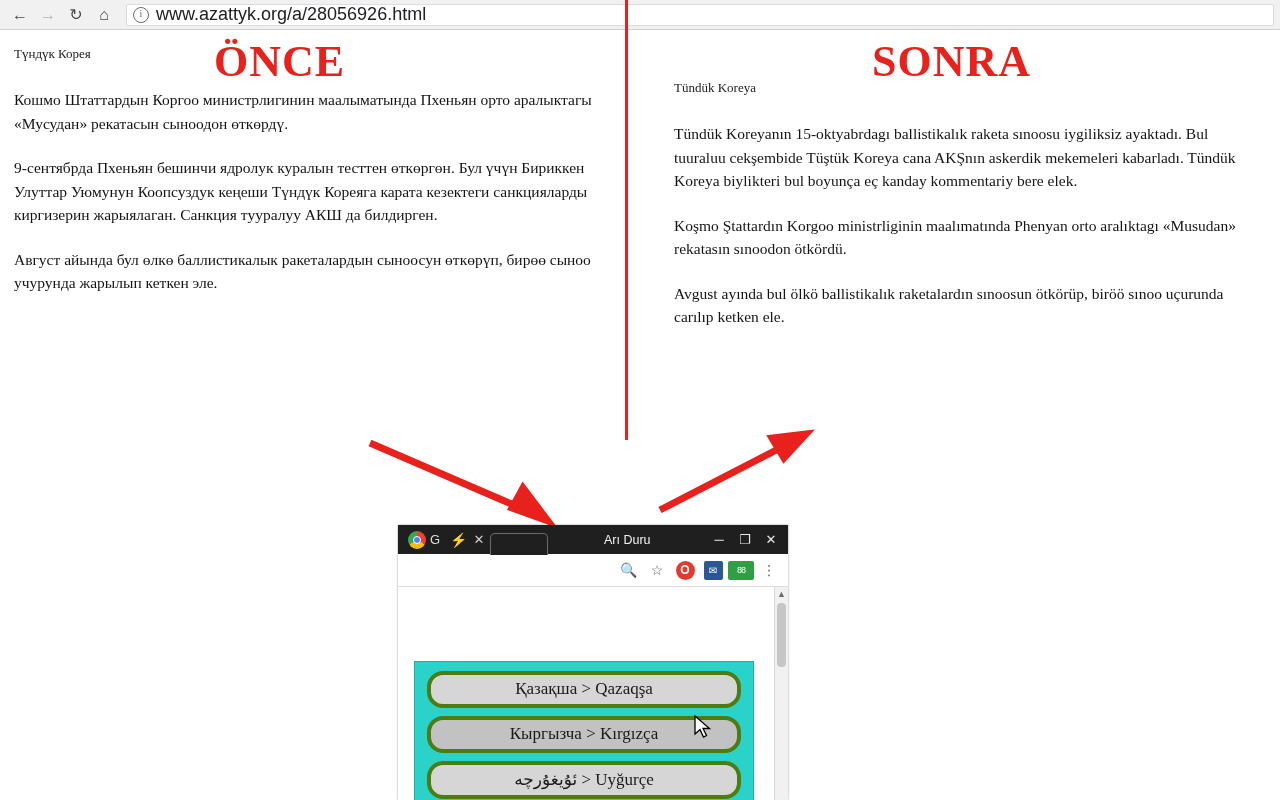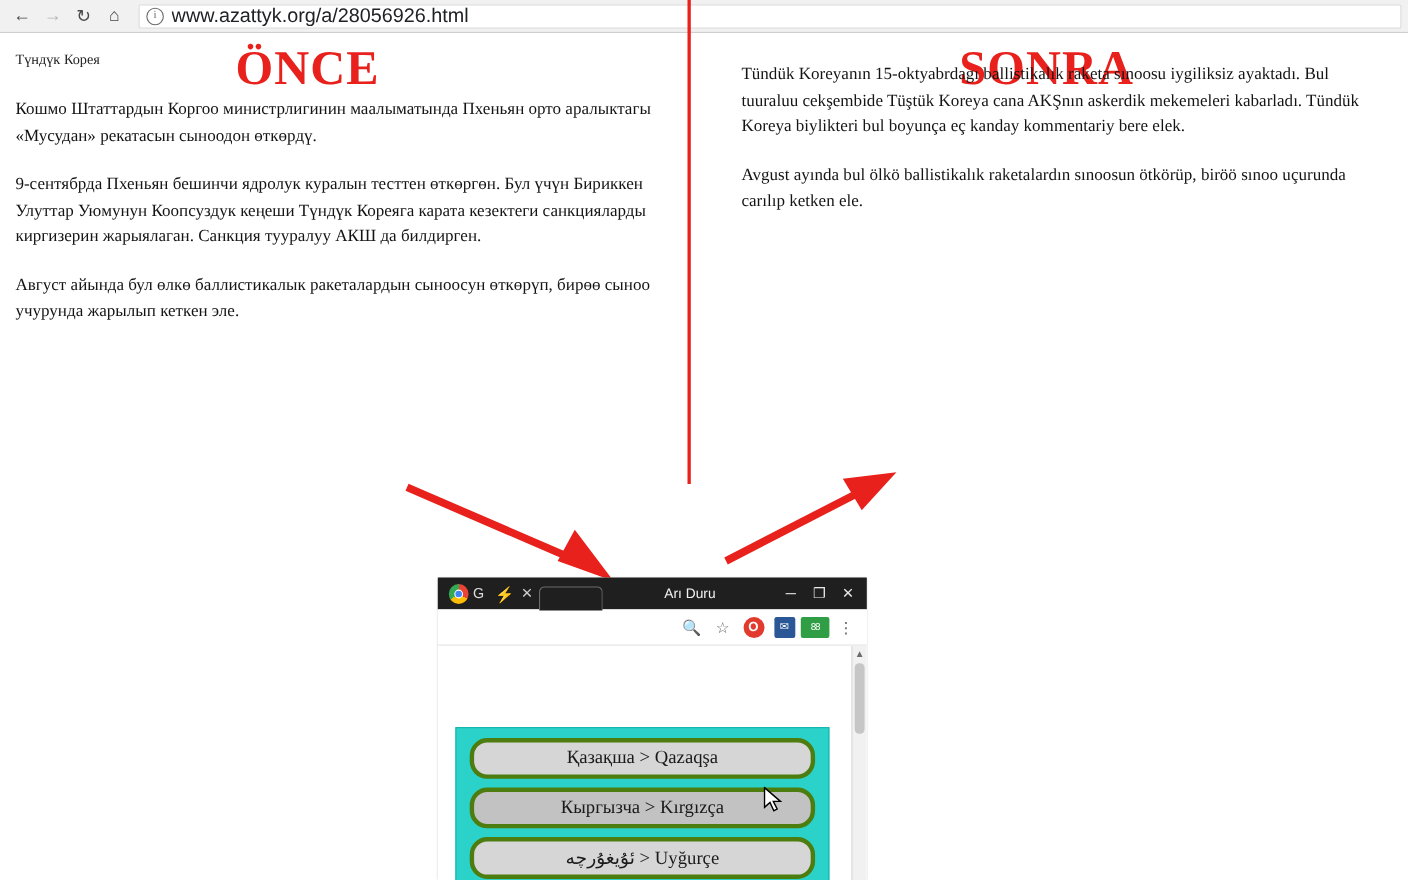--- a/index.html
+++ b/index.html
@@ -297,22 +297,24 @@
 <div class="pane" id="pane-before">
   <div class="kicker">Түндүк Корея</div>
   <div class="body-copy">
     <p>Кошмо Штаттардын Коргоо министрлигинин маалыматында Пхеньян орто аралыктагы «Мусудан» рекатасын сыноодон өткөрдү.</p>
     <p>9-сентябрда Пхеньян бешинчи ядролук куралын тесттен өткөргөн. Бул үчүн Бириккен Улуттар Уюмунун Коопсуздук кеңеши Түндүк Кореяга карата кезектеги санкцияларды киргизерин жарыялаган. Санкция тууралуу АКШ да билдирген.</p>
     <p>Август айында бул өлкө баллистикалык ракеталардын сыноосун өткөрүп, бирөө сыноо учурунда жарылып кеткен эле.</p>
   </div>
 </div>
 
 <div class="pane" id="pane-after">
+  <div class="kicker">Tündük Koreya</div>
   <div class="body-copy">
     <p>Tündük Koreyanın 15-oktyabrdagı ballistikalık raketa sınoosu iygiliksiz ayaktadı. Bul tuuraluu cekşembide Tüştük Koreya cana AKŞnın askerdik mekemeleri kabarladı. Tündük Koreya biylikteri bul boyunça eç kanday kommentariy bere elek.</p>
+    <p>Koşmo Ştattardın Korgoo ministrliginin maalımatında Phenyan orto aralıktagı «Musudan» rekatasın sınoodon ötkördü.</p>
     <p>Avgust ayında bul ölkö ballistikalık raketalardın sınoosun ötkörüp, biröö sınoo uçurunda carılıp ketken ele.</p>
   </div>
 </div>
 
 <svg id="arrows" viewBox="0 0 1280 800">
   <g stroke="#e8211c" stroke-width="7" fill="#e8211c">
     <line x1="370" y1="443" x2="530" y2="512"></line>
     <polygon points="548,521 512,508 523,488"></polygon>
     <line x1="660" y1="510" x2="790" y2="443"></line>
     <polygon points="806,434 772,438 784,458"></polygon>

